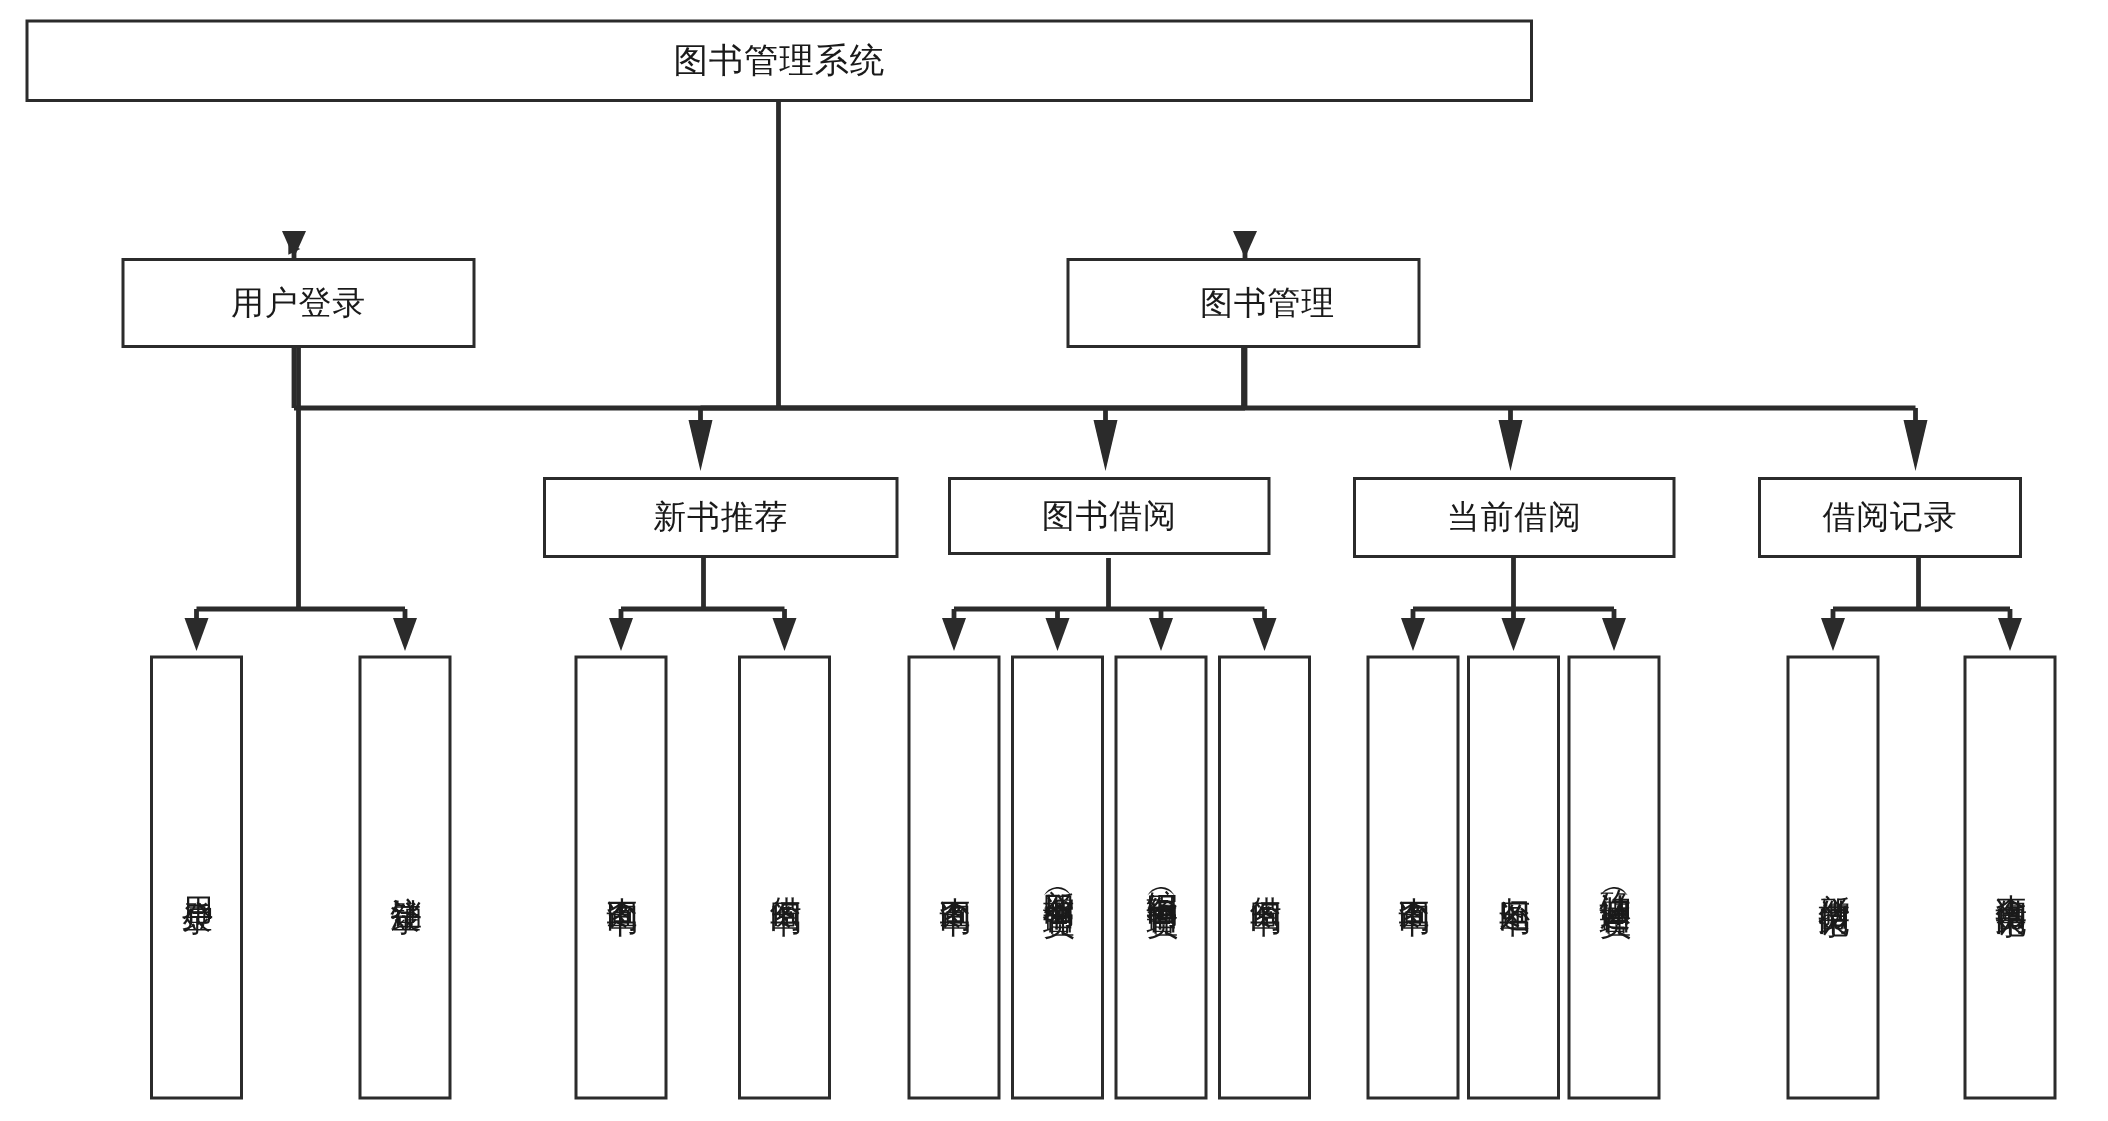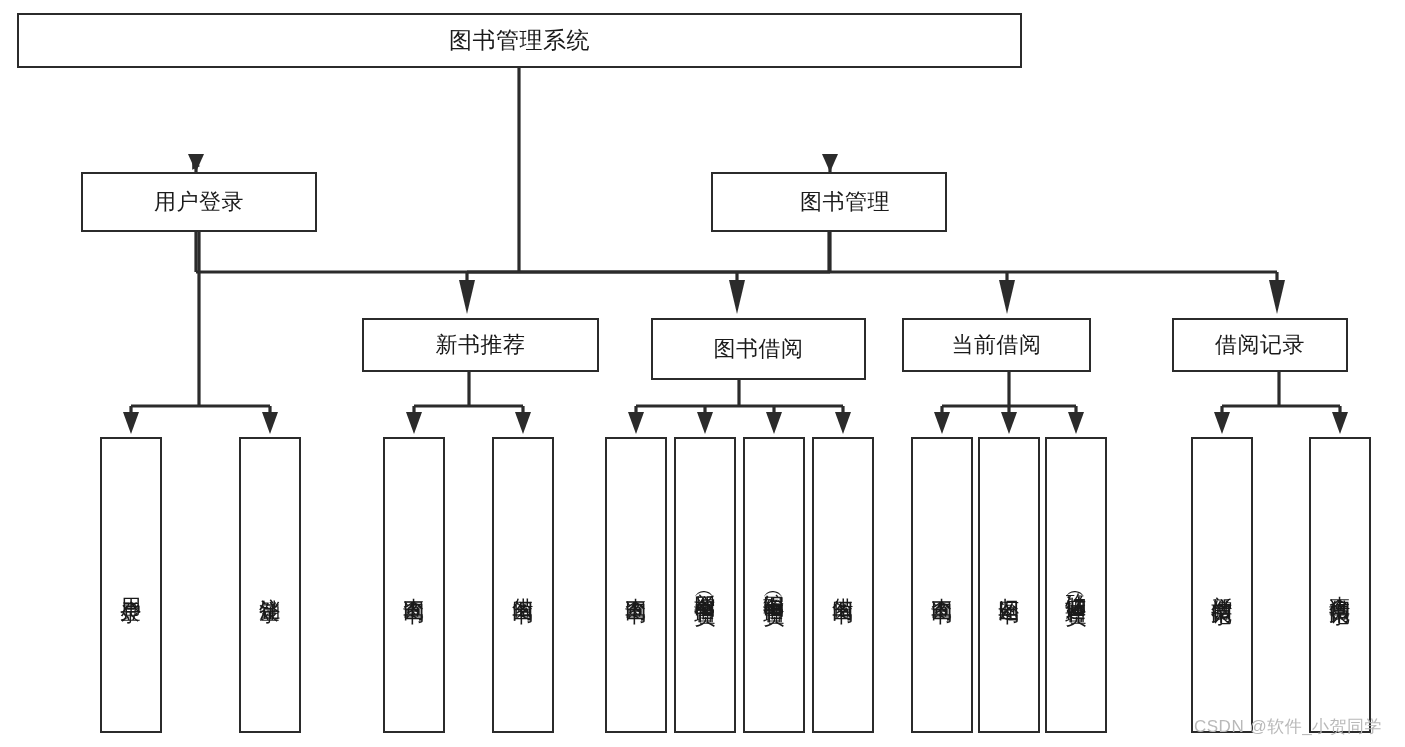--- a/index.html
+++ b/index.html
@@ -181,24 +181,24 @@
   <div class="node horiz" style="left:81px; top:172px; width:236px; height:60px;">
     <span class="label">用户登录</span>
   </div>
   <div class="node horiz" style="left:711px; top:172px; width:236px; height:60px;padding-left:32px;">
     <span class="label">图书管理</span>
   </div>
 
   <div class="node horiz" style="left:362px; top:318px; width:237px; height:54px;">
     <span class="label">新书推荐</span>
   </div>
-  <div class="node horiz" style="left:651px; top:318px; width:215px; height:62px;">
+  <div class="node horiz" style="left:632px; top:318px; width:215px; height:52px;">
     <span class="label">图书借阅</span>
   </div>
-  <div class="node horiz" style="left:902px; top:318px; width:189px; height:54px;">
+  <div class="node horiz" style="left:902px; top:318px; width:215px; height:54px;">
     <span class="label">当前借阅</span>
   </div>
   <div class="node horiz" style="left:1172px; top:318px; width:176px; height:54px;">
     <span class="label">借阅记录</span>
   </div>
 
   <div class="node vert" style="left:100px; top:437px; width:62px; height:296px;">
     <span class="label">用户登录</span>
   </div>
   <div class="node vert" style="left:239px; top:437px; width:62px; height:296px;">
@@ -235,15 +235,14 @@
     <span class="label">确认归还（管理员）</span>
   </div>
 
   <div class="node vert" style="left:1191px; top:437px; width:62px; height:296px;">
     <span class="label">新增借阅记录</span>
   </div>
   <div class="node vert" style="left:1309px; top:437px; width:62px; height:296px;">
     <span class="label">查询借阅记录</span>
   </div>
 
-  <div class="watermark" style="left:1194px; top:715px;">CSDN @软件_小贺同学</div>
 
 </div>
 
 </body></html>

